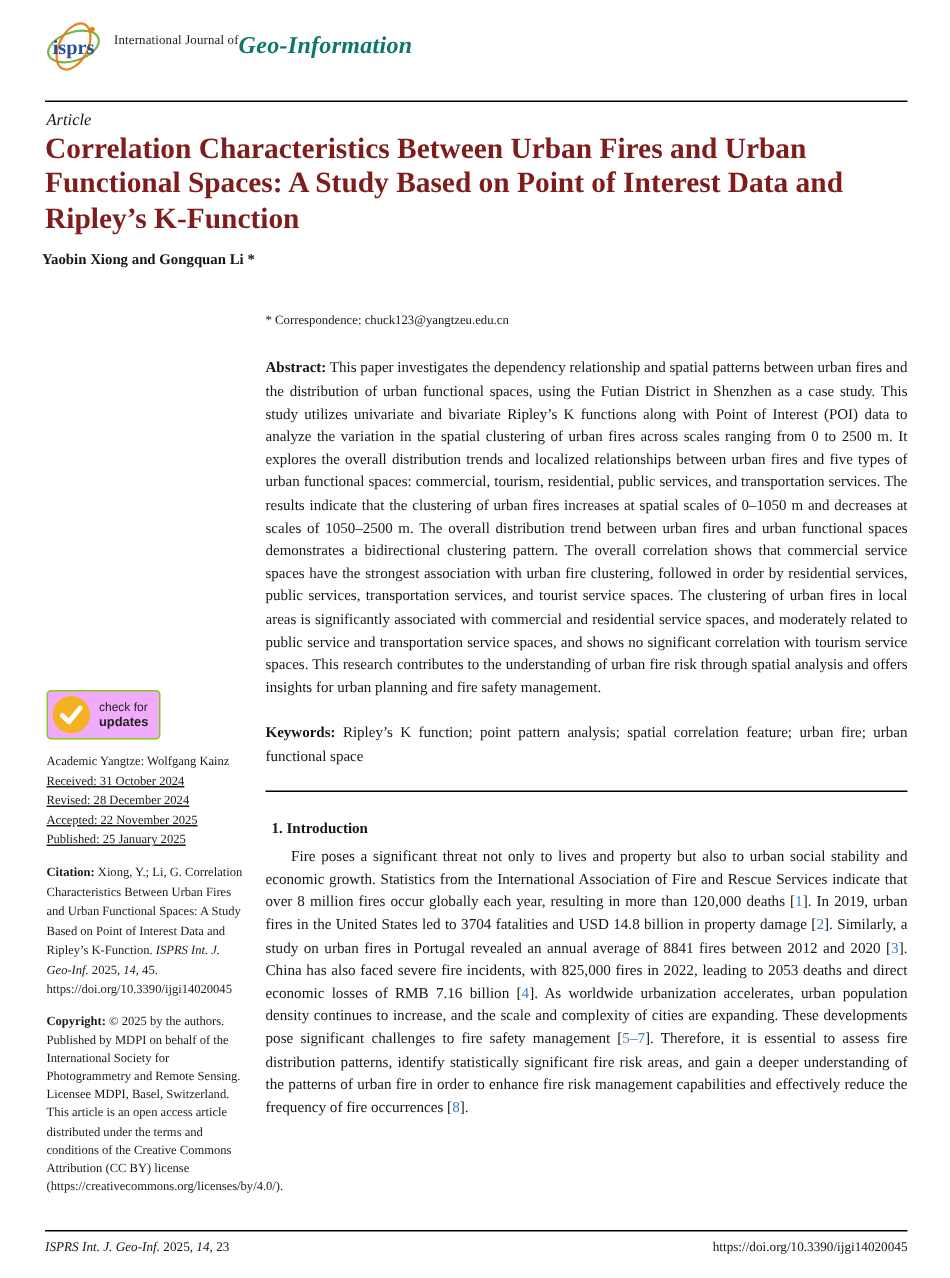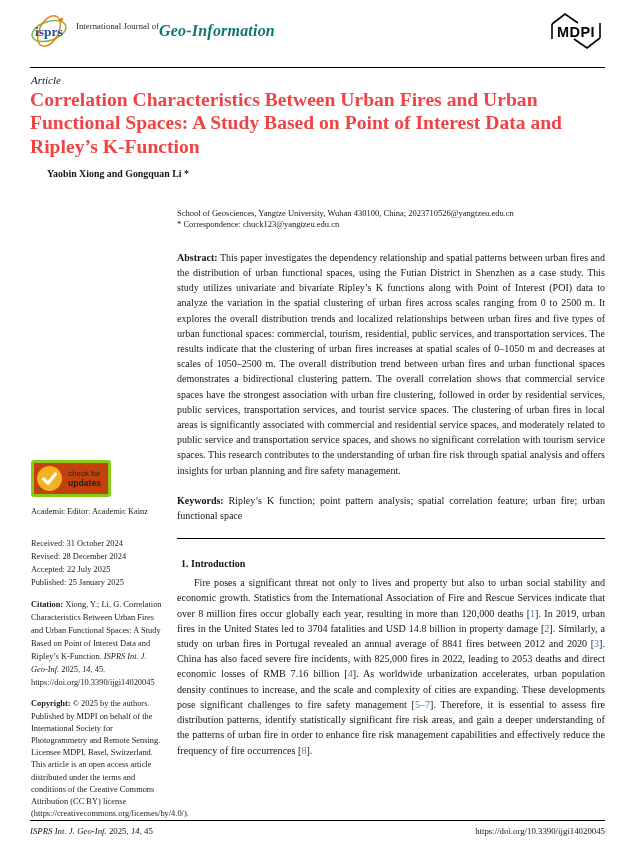--- a/index.html
+++ b/index.html
@@ -11,40 +11,40 @@
   .journal-titles{display:flex;justify-content:center;}
   .journal-small{font-size:8.6px;color:#1c1c1c;letter-spacing:.1px;}
   .journal-name{font-size:16px;font-weight:bold;font-style:italic;color:#0f766e;margin-top:1px;letter-spacing:.2px;}
   .mdpi-logo{position:absolute;right:25px;top:10px;}
   .rule{border-top:1.5px solid #000;}
   .rule-top{position:absolute;left:30px;right:28px;top:67px;}
 
   
   .article-label{position:absolute;left:31px;top:74px;font-style:italic;font-size:11px;}
   .paper-title{position:absolute;left:30px;top:88px;width:576px;margin:0;
-               font-size:19.6px;line-height:23.4px;font-weight:bold;color:#ef4444;}
-  .authors{position:absolute;left:47px;top:168px;font-size:9.9px;font-weight:bold;}
+               font-size:19.6px;line-height:23.4px;font-weight:bold;color:#7f1d1d;}
+  .authors{position:absolute;left:28px;top:168px;font-size:9.9px;font-weight:bold;}
 
   
   .main-col{position:absolute;left:177px;top:208px;width:428px;}
   .affil{margin:0;font-size:8.5px;line-height:11.4px;}
   .abstract{margin:19px 0 0 0;font-size:10px;line-height:15.2px;text-align:justify;}
   .keywords{margin:15px 0 0 0;font-size:10px;line-height:15.2px;text-align:justify;}
   .rule-mid{margin-top:15px;border-top:1.3px solid #000;}
   .section-heading{margin:19px 0 0 4px;font-size:10px;font-weight:bold;}
   .body-par{margin:6px 0 0 0;font-size:10.1px;line-height:15.2px;text-align:justify;text-indent:17px;}
 
   
   .sidebar{position:absolute;left:31px;top:460px;width:134px;font-size:8.4px;color:#1b1b1b;}
   .badge{display:inline-flex;align-items:center;gap:5px;padding:2px 7px 2px 2px;
-         border:3px solid #84cc16;border-radius:3px;background:#c2410c;
+         border:1px solid #84cc16;border-radius:3px;background:#f0abfc;
          font-family:"Liberation Sans",sans-serif;font-size:8px;line-height:9.5px;color:#222;}
   .badge .b{font-weight:bold;font-size:8.6px;}
   .side-editor{margin:9px 0 0 0;line-height:11px;}
-  .side-dates{margin-top:20px;line-height:13.1px;}
+  .side-dates{margin-top:1px;line-height:13.1px;text-decoration:underline;}
   .side-par{margin:9px 0 0 0;line-height:13px;text-align:left;}
   .side-copyright{line-height:12.2px;}
   .seg-italic{font-style:italic;}
   .seg-bold{font-weight:normal;margin-top:36px;}
   .seg-ref{color:#3a7dbf;}
 
   
   .rule-footer{position:absolute;left:30px;right:28px;top:820px;border-top:1.3px solid #000;}
   .footer{position:absolute;left:30px;right:28px;top:826px;display:flex;
           justify-content:space-between;font-size:8.8px;}
@@ -60,76 +60,66 @@
       <ellipse cx="21" cy="19" rx="9.5" ry="16.5" fill="none" stroke="#e8821e" stroke-width="1.5" transform="rotate(27 21 19)"></ellipse>
       <circle cx="33.5" cy="7.5" r="1.7" fill="#e8821e"></circle>
       <text x="21" y="24" text-anchor="middle" font-family="Liberation Serif, serif" font-size="13.5" font-weight="bold" fill="#27509b">isprs</text>
     </svg>
     <div class="journal-titles">
       <div class="journal-small">International Journal of</div>
       <div class="journal-name">Geo-Information</div>
     </div>
   </div>
 
-  <div class="mdpi-logo">
-    <svg width="64" height="42" viewBox="0 0 64 42">
-      <path d="M8 14 L8 29" fill="none" stroke="#000" stroke-width="1.6"></path>
-      <path d="M8 14 L21 4 L34 13" fill="none" stroke="#000" stroke-width="1.6"></path>
-      <path d="M56 28 L56 13" fill="none" stroke="#000" stroke-width="1.6"></path>
-      <path d="M56 28 L43 38 L30 29" fill="none" stroke="#000" stroke-width="1.6"></path>
-      <text x="32" y="26.5" text-anchor="middle" font-family="Liberation Sans, sans-serif" font-size="14.5" font-weight="bold" letter-spacing="0.4" fill="#000">MDPI</text>
-    </svg>
-  </div>
 
   <div class="rule rule-top"></div>
 
   <div class="article-label">Article</div>
   <h1 class="paper-title">Correlation Characteristics Between Urban Fires and Urban Functional Spaces: A Study Based on Point of Interest Data and Ripley’s K-Function</h1>
   <div class="authors">Yaobin Xiong and Gongquan Li *</div>
 
   <aside class="sidebar">
     <div class="badge">
       <svg width="27" height="27" viewBox="0 0 27 27">
         <circle cx="13.5" cy="13.5" r="12.5" fill="#f4b223"></circle>
         <path d="M7.5 14 L12 18.2 L19.5 9" fill="none" stroke="#ffffff" stroke-width="3.2" stroke-linecap="round" stroke-linejoin="round"></path>
       </svg>
       <div>
         <div>check for</div>
         <div class="b">updates</div>
       </div>
     </div>
 
-    <p class="side-editor">Academic Editor: Academic Kainz</p>
+    <p class="side-editor">Academic Yangtze: Wolfgang Kainz</p>
 
     <div class="side-dates">
         <div>Received: 31 October 2024</div>
         <div>Revised: 28 December 2024</div>
-        <div>Accepted: 22 July 2025</div>
+        <div>Accepted: 22 November 2025</div>
         <div>Published: 25 January 2025</div>
       </div>
 
     <p class="side-par"><b>Citation:</b> <span><span>Xiong, Y.; Li, G. Correlation Characteristics Between Urban Fires and Urban Functional Spaces: A Study Based on Point of Interest Data and Ripley’s K-Function. </span><span class="seg-italic">ISPRS Int. J. Geo-Inf. </span><span class="seg-bold">2025</span><span>, </span><span class="seg-italic">14</span><span>, 45. https://doi.org/10.3390/ijgi14020045</span></span></p>
 
     <p class="side-par side-copyright"><b>Copyright:</b> <span>© 2025 by the authors. Published by MDPI on behalf of the International Society for Photogrammetry and Remote Sensing. Licensee MDPI, Basel, Switzerland. This article is an open access article distributed under the terms and conditions of the Creative Commons Attribution (CC BY) license (https://creativecommons.org/licenses/by/4.0/).</span></p>
   </aside>
 
   <main class="main-col">
-    <p class="affil">School of Geosciences, Yangtze University, Wuhan 430100, China; 2023710526@yangtzeu.edu.cn</p>
     <p class="affil">*    Correspondence: chuck123@yangtzeu.edu.cn</p>
 
     <p class="abstract"><b>Abstract:</b> <span>This paper investigates the dependency relationship and spatial patterns between urban fires and the distribution of urban functional spaces, using the Futian District in Shenzhen as a case study. This study utilizes univariate and bivariate Ripley’s K functions along with Point of Interest (POI) data to analyze the variation in the spatial clustering of urban fires across scales ranging from 0 to 2500 m. It explores the overall distribution trends and localized relationships between urban fires and five types of urban functional spaces: commercial, tourism, residential, public services, and transportation services. The results indicate that the clustering of urban fires increases at spatial scales of 0–1050 m and decreases at scales of 1050–2500 m. The overall distribution trend between urban fires and urban functional spaces demonstrates a bidirectional clustering pattern. The overall correlation shows that commercial service spaces have the strongest association with urban fire clustering, followed in order by residential services, public services, transportation services, and tourist service spaces. The clustering of urban fires in local areas is significantly associated with commercial and residential service spaces, and moderately related to public service and transportation service spaces, and shows no significant correlation with tourism service spaces. This research contributes to the understanding of urban fire risk through spatial analysis and offers insights for urban planning and fire safety management.</span></p>
 
     <p class="keywords"><b>Keywords:</b> <span>Ripley’s K function; point pattern analysis; spatial correlation feature; urban fire; urban functional space</span></p>
 
     <div class="rule-mid"></div>
 
     <h2 class="section-heading">1. Introduction</h2>
 
     <p class="body-par"><span>Fire poses a significant threat not only to lives and property but also to urban social stability and economic growth. Statistics from the International Association of Fire and Rescue Services indicate that over 8 million fires occur globally each year, resulting in more than 120,000 deaths [</span><span class="seg-ref">1</span><span>]. In 2019, urban fires in the United States led to 3704 fatalities and USD 14.8 billion in property damage [</span><span class="seg-ref">2</span><span>]. Similarly, a study on urban fires in Portugal revealed an annual average of 8841 fires between 2012 and 2020 [</span><span class="seg-ref">3</span><span>]. China has also faced severe fire incidents, with 825,000 fires in 2022, leading to 2053 deaths and direct economic losses of RMB 7.16 billion [</span><span class="seg-ref">4</span><span>]. As worldwide urbanization accelerates, urban population density continues to increase, and the scale and complexity of cities are expanding. These developments pose significant challenges to fire safety management [</span><span class="seg-ref">5–7</span><span>]. Therefore, it is essential to assess fire distribution patterns, identify statistically significant fire risk areas, and gain a deeper understanding of the patterns of urban fire in order to enhance fire risk management capabilities and effectively reduce the frequency of fire occurrences [</span><span class="seg-ref">8</span><span>].</span></p>
   </main>
 
   <div class="rule-footer"></div>
   <div class="footer">
-    <span><span class="seg-italic">ISPRS Int. J. Geo-Inf. </span><span class="seg-bold">2025</span><span>, </span><span class="seg-italic">14</span><span>, 45</span></span>
+    <span><span class="seg-italic">ISPRS Int. J. Geo-Inf. </span><span class="seg-bold">2025</span><span>, </span><span class="seg-italic">14</span><span>, 23</span></span>
     <span>https://doi.org/10.3390/ijgi14020045</span>
   </div>
 
 </div>
 
 </body></html>

